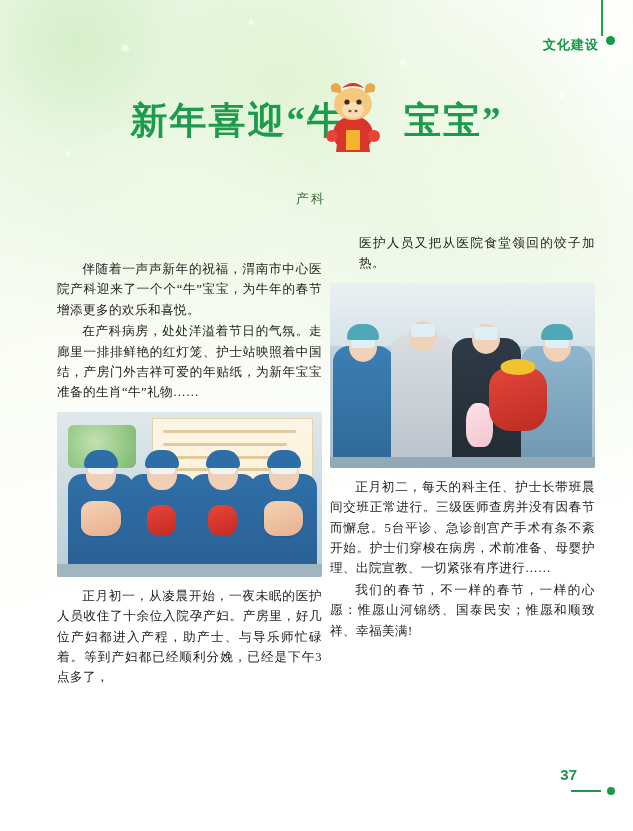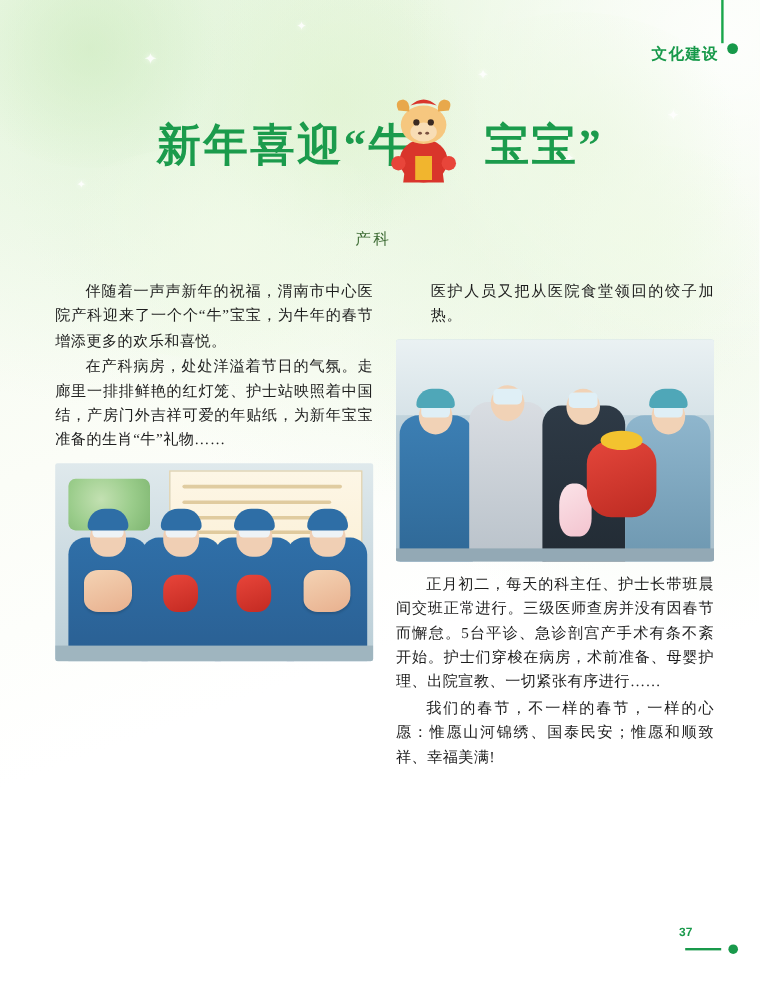--- a/index.html
+++ b/index.html
@@ -114,21 +114,21 @@
   
   .col {
     position: absolute;
     top: 233px;
     width: 265px;
     font-size: 12.6px;
     line-height: 1.62;
     color: #1d1d1d;
     text-align: justify;
   }
-  .col-left { left: 46px; }
+  .col-left { left: 57px; margin-top: 26px; }
   .col-right { left: 330px; }
 
   .col p {
     margin: 0 0 1px 0;
     text-indent: 2em;
     letter-spacing: 0.4px;
   }
 
   .photo {
     position: relative;
@@ -323,21 +323,21 @@
     height: 6%;
     background: #93a9b5;
   }
 
   
   .page-number {
     position: absolute;
     right: 56px;
     bottom: 48px;
     font-family: "Liberation Sans", sans-serif;
-    font-size: 10px;
+    font-size: 15px;
     color: #19994b;
     font-weight: bold;
   }
   .footer-rule {
     position: absolute;
     right: 18px;
     bottom: 36px;
     display: flex;
     align-items: center;
     gap: 6px;
@@ -439,20 +439,21 @@
       <div class="person d">
         <div class="head">
             <div class="mask"></div>
           </div>
         <div class="cap"></div>
         <div class="bundle"></div>
       </div>
       <div class="floor"></div>
     </div>
 
+    <p>正月初一，从凌晨开始，一夜未眠的医护人员收住了十余位入院孕产妇。产房里，好几位产妇都进入产程，助产士、与导乐师忙碌着。等到产妇都已经顺利分娩，已经是下午3点多了，</p>
   </div>
 
   <div class="col col-right">
     <p style="text-indent:0;padding-left:29px;">医护人员又把从医院食堂领回的饺子加热。</p>
 
     <div class="photo photo-2 p2">
       <div class="wall"></div>
       <div class="person pa">
         <div class="head">
             <div class="mask"></div>

